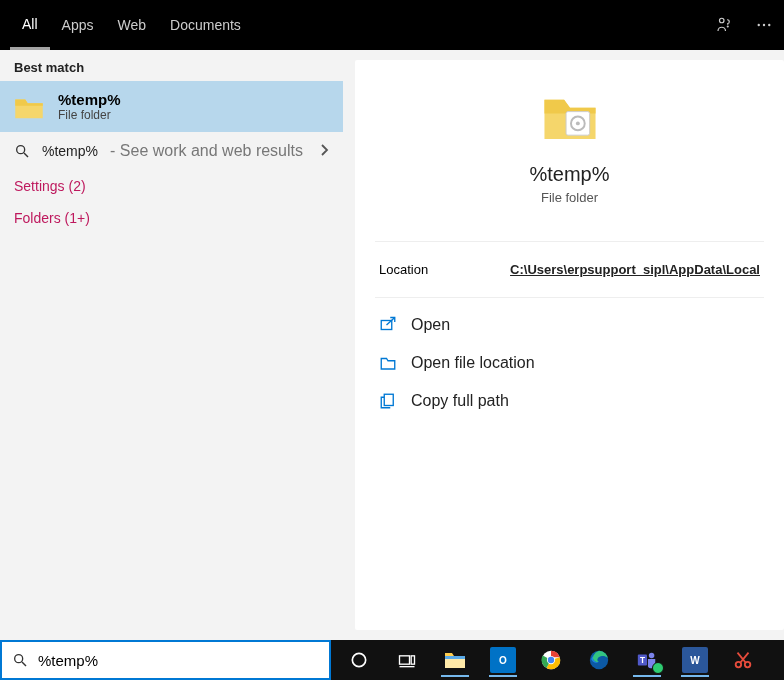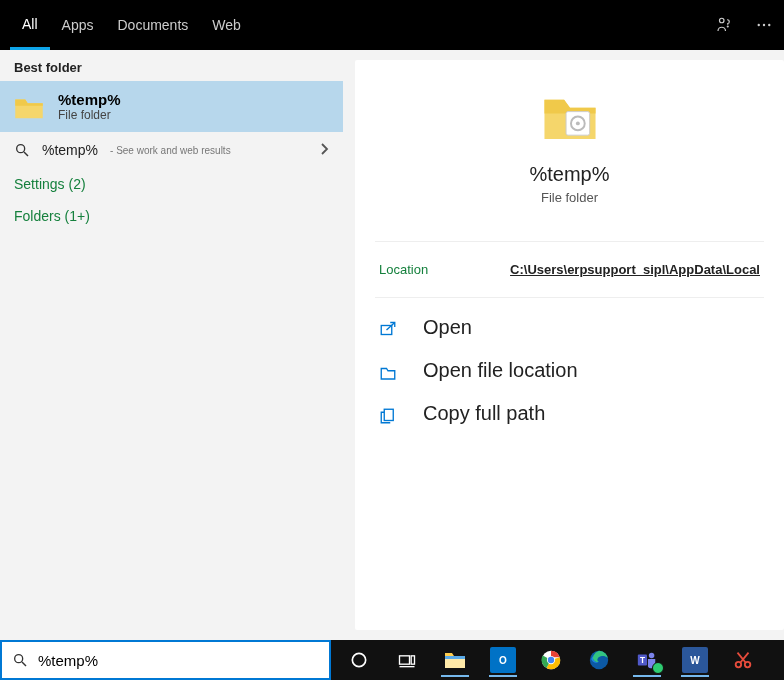--- a/index.html
+++ b/index.html
@@ -2,54 +2,54 @@
 <html><head>
 <meta charset="utf-8">
 <style>
   * { box-sizing: border-box; margin: 0; padding: 0; font-family: "Segoe UI", Arial, sans-serif; }
   html, body { width: 784px; height: 680px; overflow: hidden; background: #000; }
   .root { width: 784px; height: 680px; position: relative; display: flex; flex-direction: column; }
 
   
   .topbar { height: 50px; background: #000; display: flex; align-items: center; padding: 0 10px; color: #ddd; font-size: 14px; position: relative; }
   .tab { padding: 0 12px; height: 50px; display: flex; align-items: center; cursor: pointer; color: #ccc; }
-  .tab.active { color: #fff; border-bottom: 3px solid #0ea5e9; }
+  .tab.active { color: #fff; border-bottom: 3px solid #a3a3a3; }
   .tab.more svg { margin-left: 4px; }
   .topbar-right { position: absolute; right: 10px; display: flex; gap: 20px; align-items: center; }
   .topbar-icon { color: #ccc; display:flex; align-items:center; justify-content:center; width:20px; height:20px; cursor:pointer; }
 
   
   .main { flex: 1; display: flex; background: #f3f3f3; height: calc(100% - 50px - 40px); }
   .left { width: 343px; background: #f3f3f3; display:flex; flex-direction:column; }
   .right { flex:1; background: #f3f3f3; padding: 10px 0 10px 12px; }
 
   
   .section-header { font-size: 13px; font-weight: 600; color: #222; padding: 10px 14px 6px 14px; }
   .best-item { display:flex; align-items:center; gap:14px; padding: 10px 14px; background: #b7d7ec; cursor:pointer; }
   .folder-ico-small { width:30px; height:30px; display:flex; align-items:center; justify-content:center; }
   .best-texts { display:flex; flex-direction:column; }
   .best-title { font-size: 15px; font-weight:600; color:#000; }
   .best-sub { font-size: 12px; color:#444; }
 
   .row { display:flex; align-items:center; gap:12px; padding: 10px 14px; cursor:pointer; color:#222; font-size:14px; position:relative; }
   .row .mag { width:16px; height:16px; }
-  .row .hint { color:#777; font-size:10px; }
+  .row .hint { color:#777; font-size:16px; }
   .row .chev { position:absolute; right:14px; color:#555; }
 
-  .text-row { padding: 8px 14px; font-size:14px; color:#15803d; cursor:pointer; }
+  .text-row { padding: 8px 14px; font-size:14px; color:#be185d; cursor:pointer; }
 
   
   .panel { background:#fff; height: 100%; border-radius:2px; padding: 20px; display:flex; flex-direction:column; align-items:center; }
   .big-folder { width:60px; height:55px; margin-top:10px; margin-bottom:18px; }
   .panel-title { font-size:20px; color:#222; }
   .panel-sub { font-size:13px; color:#555; margin-top:4px; margin-bottom:36px; }
   .loc-row { width:100%; display:flex; justify-content:space-between; align-items:center; border-top:1px solid #eee; border-bottom:1px solid #eee; padding:20px 4px; font-size:13px; }
-  .loc-label { color:#15803d; }
+  .loc-label { color:#000000; }
   .loc-path { color:#222; text-decoration:underline; cursor:pointer; font-size:13px;font-weight:bold; }
-  .act-row { width:100%; display:flex; align-items:flex-end; gap:26px; padding:10px 4px; font-size:20px; color:#222; cursor:pointer; }
+  .act-row { width:100%; display:flex; align-items:flex-end; gap:14px; padding:10px 4px; font-size:16px; color:#222; cursor:pointer; }
   .act-row svg { width:18px; height:18px; color:#0078d4; }
   .act-spacer { height:8px; }
 
   
   .bottom-row { height:40px; display:flex; width:100%; }
   .search-box { width:331px; height:40px; border:2px solid #0078d4; background:#fff; display:flex; align-items:center; padding:0 10px; gap:10px; }
   .search-box input { border:none; outline:none; font-size:15px; flex:1; color:#000; background:transparent; }
   .taskbar { flex:1; background:#111; display:flex; align-items:center; padding:0 8px; gap:8px; }
   .tb-btn { width:40px; height:34px; display:flex; align-items:center; justify-content:center; cursor:pointer; color:#fff; border-radius:2px; position:relative; }
   .tb-btn.active-under::after { content:""; position:absolute; bottom:0; left:6px; right:6px; height:2px; background:#76b9ed; }
@@ -57,22 +57,22 @@
   .app-sq { width:26px; height:26px; display:flex; align-items:center; justify-content:center; font-size:10px; font-weight:bold; font-family:Arial,sans-serif; border-radius:2px; }
 </style>
 </head>
 <body>
 
 <div class="root">
 
   <div class="topbar">
     <div class="tab active">All</div>
     <div class="tab">Apps</div>
+    <div class="tab">Web</div>
     <div class="tab">Documents</div>
-    <div class="tab">Web</div>
     <div class="topbar-right">
       <div class="topbar-icon">
         <svg width="18" height="18" viewBox="0 0 24 24" fill="none" stroke="#ccc" stroke-width="1.6">
             <circle cx="9" cy="6" r="3"></circle>
             <path d="M4 20c0-3 2.5-5 5-5s5 2 5 5"></path>
             <path d="M16 5c2 0 3 1 3 2.5S18 10 17 10v1.5"></path>
             <circle cx="17" cy="14" r="0.6" fill="#ccc"></circle>
           </svg>
       </div>
       <div class="topbar-icon">
@@ -81,21 +81,21 @@
             <circle cx="12" cy="12" r="1.6"></circle>
             <circle cx="19" cy="12" r="1.6"></circle>
           </svg>
       </div>
     </div>
   </div>
 
   <div class="main">
 
     <div class="left">
-      <div class="section-header">Best folder</div>
+      <div class="section-header">Best match</div>
 
       <div class="best-item">
         <div class="folder-ico-small">
           <svg viewBox="0 0 48 40" width="30" height="26">
               <path d="M2 8 L18 8 L22 14 L46 14 L46 38 L2 38 Z" fill="#f5d66b"></path>
               <path d="M2 8 L18 8 L22 14 L46 14 L46 18 L2 18 Z" fill="#f0c94a"></path>
             </svg>
         </div>
         <div class="best-texts">
           <div class="best-title">%temp%</div>

